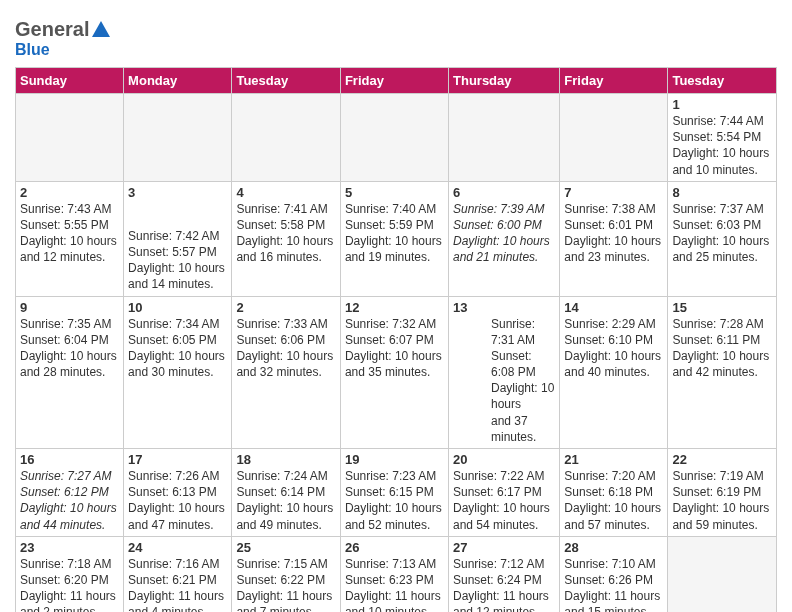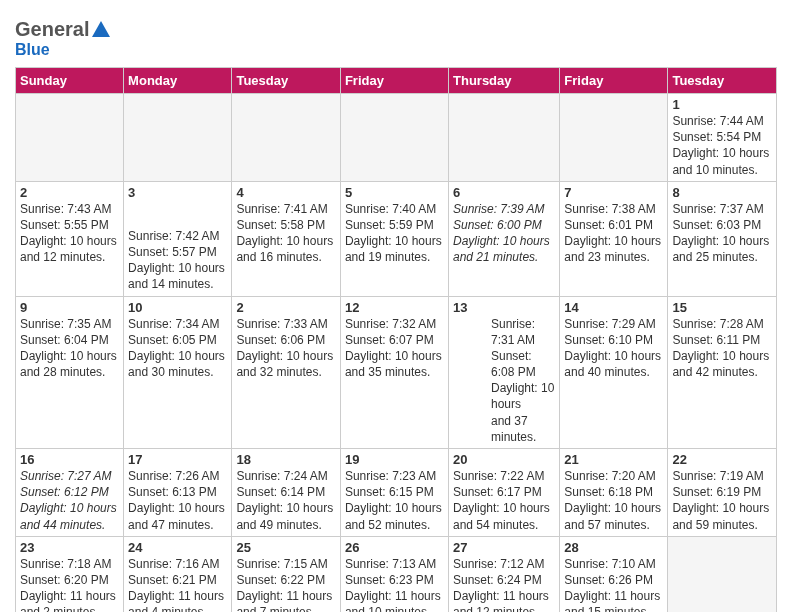--- a/index.html
+++ b/index.html
@@ -221,21 +221,21 @@
           </td>
           <td>
             <span class="day-num">13</span>
             <div class="day-info" style="white-space: pre-line; margin-left: 38px;">Sunrise: 7:31 AM
 Sunset: 6:08 PM
 Daylight: 10 hours
 and 37 minutes.</div>
           </td>
           <td>
             <span class="day-num">14</span>
-            <div class="day-info" style="white-space: pre-line;">Sunrise: 7:29 AM
+            <div class="day-info" style="white-space: pre-line;">Sunrise: 2:29 AM
 Sunset: 6:10 PM
 Daylight: 10 hours
 and 40 minutes.</div>
           </td>
           <td>
             <span class="day-num">15</span>
             <div class="day-info" style="white-space: pre-line;">Sunrise: 7:28 AM
 Sunset: 6:11 PM
 Daylight: 10 hours
 and 42 minutes.</div>

